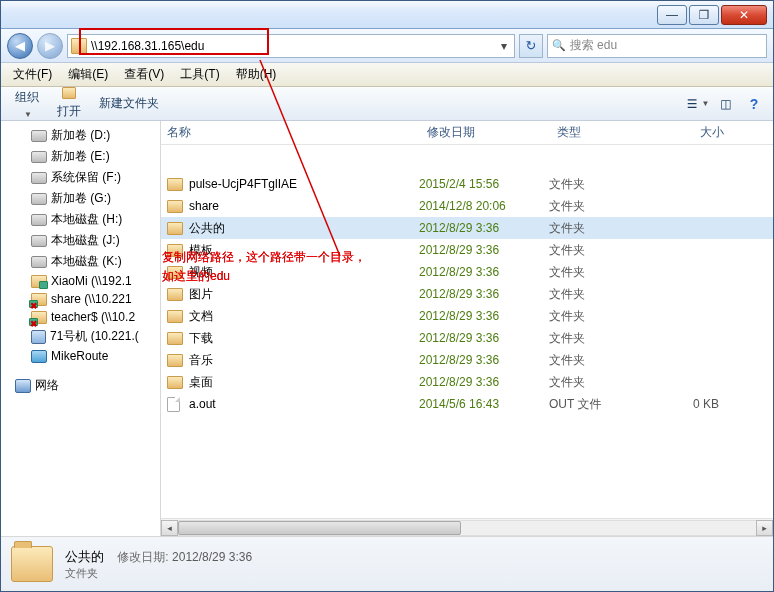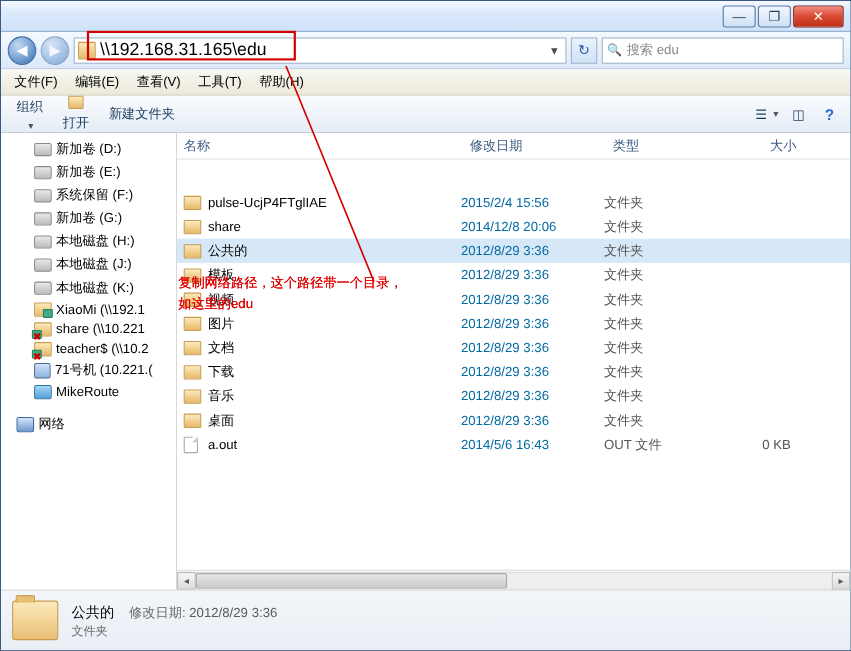--- a/index.html
+++ b/index.html
@@ -11,21 +11,21 @@
 .titlebar { height: 28px; background: linear-gradient(to bottom, #f4f9ff 0%, #dbe9fb 40%, #cfe2f8 100%); display: flex; align-items: center; justify-content: flex-end; border-bottom: 1px solid #7fa2c8; }
 .win-btn { width: 30px; height: 20px; margin-right: 2px; border: 1px solid #5a7aa3; border-radius: 3px; display: flex; align-items: center; justify-content: center; font-size: 10px; color: #2a3c55; background: linear-gradient(to bottom,#f3f8ff,#cfe0f4); cursor: pointer; }
 .win-btn.close { width: 46px; background: linear-gradient(to bottom,#f08b7c 0%, #d94a34 50%, #c23015 100%); color: #fff; border-color: #8b2415; margin-right: 6px; }
 
 
 .navbar { height: 34px; background: linear-gradient(to bottom,#f4f9ff 0%, #dce9fa 100%); display: flex; align-items: center; padding: 0 6px; gap: 4px; border-bottom: 1px solid #b9c8da; }
 .nav-circle { width: 26px; height: 26px; border-radius: 50%; background: radial-gradient(circle at 35% 30%, #c4dbf5 0%, #6e9bcf 60%, #3e6aa0 100%); border: 1px solid #3e6aa0; display: flex; align-items: center; justify-content: center; color: #fff; font-size: 13px; cursor: pointer; }
 .nav-circle.fwd { opacity: 0.55; }
 .addr-wrap { flex: 1; height: 24px; background: #fff; border: 1px solid #9fb3c9; display: flex; align-items: center; padding: 0 3px; gap: 4px; }
 .addr-folder { width: 16px; height: 16px; background: linear-gradient(to bottom,#fceabb,#e6b96b); border: 1px solid #c99b4a; border-radius: 1px; }
-.addr-text { flex: 1; font-size: 16px; color: #000; white-space: nowrap; overflow: hidden; }
+.addr-text { flex: 1; font-size: 12px; color: #000; white-space: nowrap; overflow: hidden; }
 .addr-drop { width: 14px; text-align: center; color: #4a4a4a; cursor: pointer; }
 .refresh-btn { width: 24px; height: 24px; border: 1px solid #9fb3c9; background: linear-gradient(to bottom,#eaf3fc,#cfe2f5); display: flex; align-items: center; justify-content: center; color: #2a5aa0; cursor: pointer; font-size: 13px; }
 .search-wrap { width: 220px; height: 24px; background: #fff; border: 1px solid #9fb3c9; display: flex; align-items: center; padding: 0 4px; gap: 4px; color: #888; }
 .search-icon { color: #5a7aa3; font-size: 11px; }
 .search-text { color: #888; }
 
 
 .addr-highlight { position: absolute; left: 79px; top: 28px; width: 190px; height: 27px; border: 2px solid #d40000; pointer-events: none; }
 
 
@@ -66,21 +66,21 @@
 .col-size { width: 80px; text-align: right; }
 
 .file-rows { flex: 1; overflow: auto; position: relative; }
 .file-row { height: 22px; display: flex; align-items: center; padding: 0; }
 .file-row.selected { background: #d6e8f8; }
 .fr-icon { width: 18px; margin-left: 6px; display: flex; align-items: center; }
 .fld-small { width: 16px; height: 13px; background: linear-gradient(to bottom,#fceabb,#e6b96b); border: 1px solid #c99b4a; border-radius: 1px; }
 .file-small { width: 13px; height: 15px; background: #fff; border: 1px solid #aaa; border-radius: 1px; position: relative; }
 .file-small::before { content: ""; position: absolute; right: -1px; top: -1px; width: 5px; height: 5px; background: linear-gradient(135deg,#fff 49%, #ccc 51%); }
 .fr-name { width: 234px; padding-left: 4px; white-space: nowrap; overflow: hidden; }
-.fr-date { width: 130px; color: #0369a1; white-space: nowrap; }
+.fr-date { width: 130px; color: #4d7c0f; white-space: nowrap; }
 .fr-type { width: 100px; color: #555; white-space: nowrap; }
 .fr-size { width: 80px; text-align: right; color: #555; padding-right: 10px; white-space: nowrap; }
 
 
 .hscroll { height: 18px; background: #f4f4f4; border-top: 1px solid #e0e0e0; display: flex; align-items: center; }
 .hscroll .sb-btn { width: 17px; height: 16px; background: linear-gradient(to bottom,#f5f5f5,#dcdcdc); border: 1px solid #b8b8b8; display: flex; align-items: center; justify-content: center; font-size: 9px; color: #555; cursor: pointer; }
 .hscroll .sb-track { flex: 1; height: 16px; background: #efefef; border-top: 1px solid #ddd; border-bottom: 1px solid #ddd; position: relative; }
 .hscroll .sb-thumb { position: absolute; left: 0; top: 0; width: 49%; height: 100%; background: linear-gradient(to bottom,#e7e7e7,#c9c9c9); border: 1px solid #a8a8a8; border-radius: 2px; cursor: pointer; }
 
 

